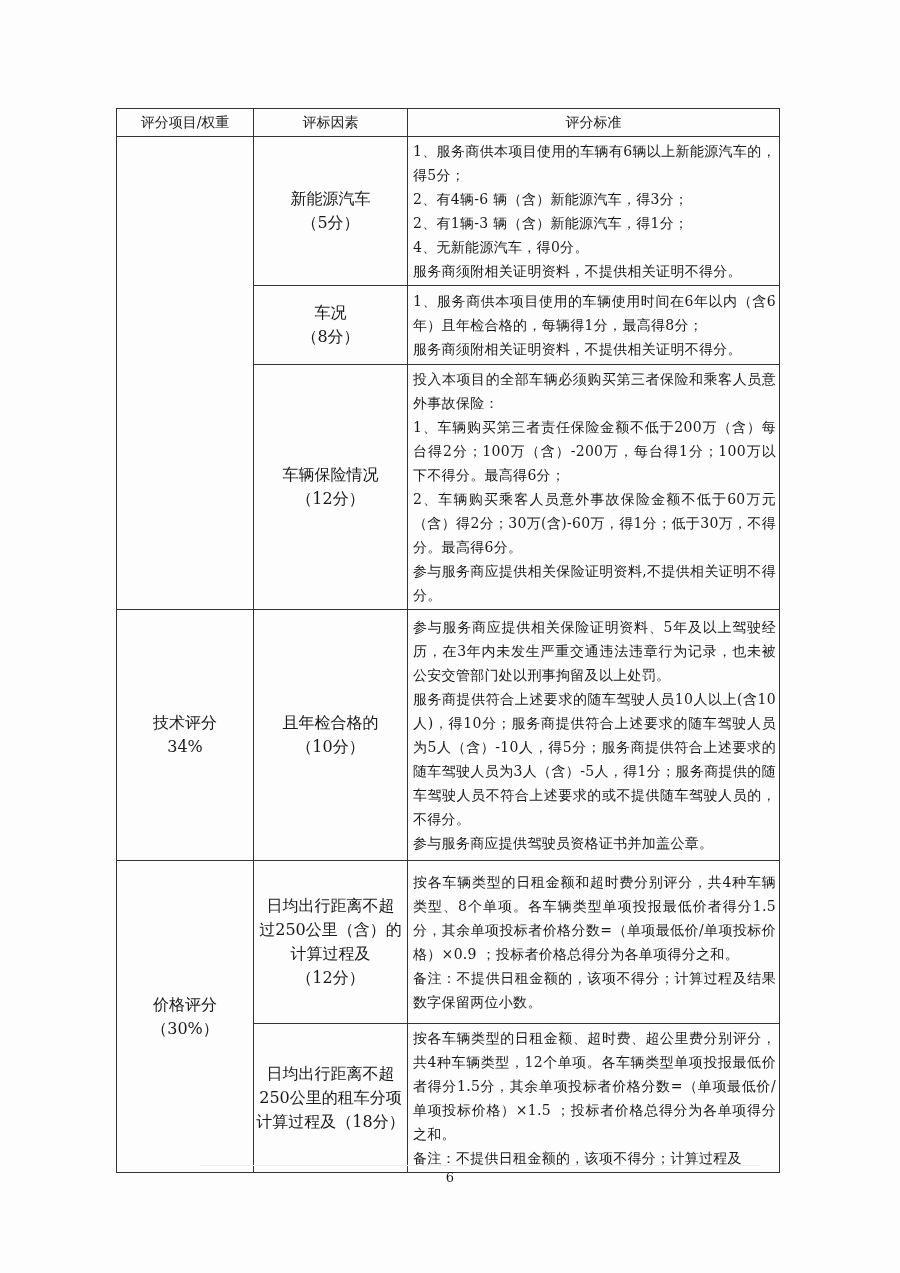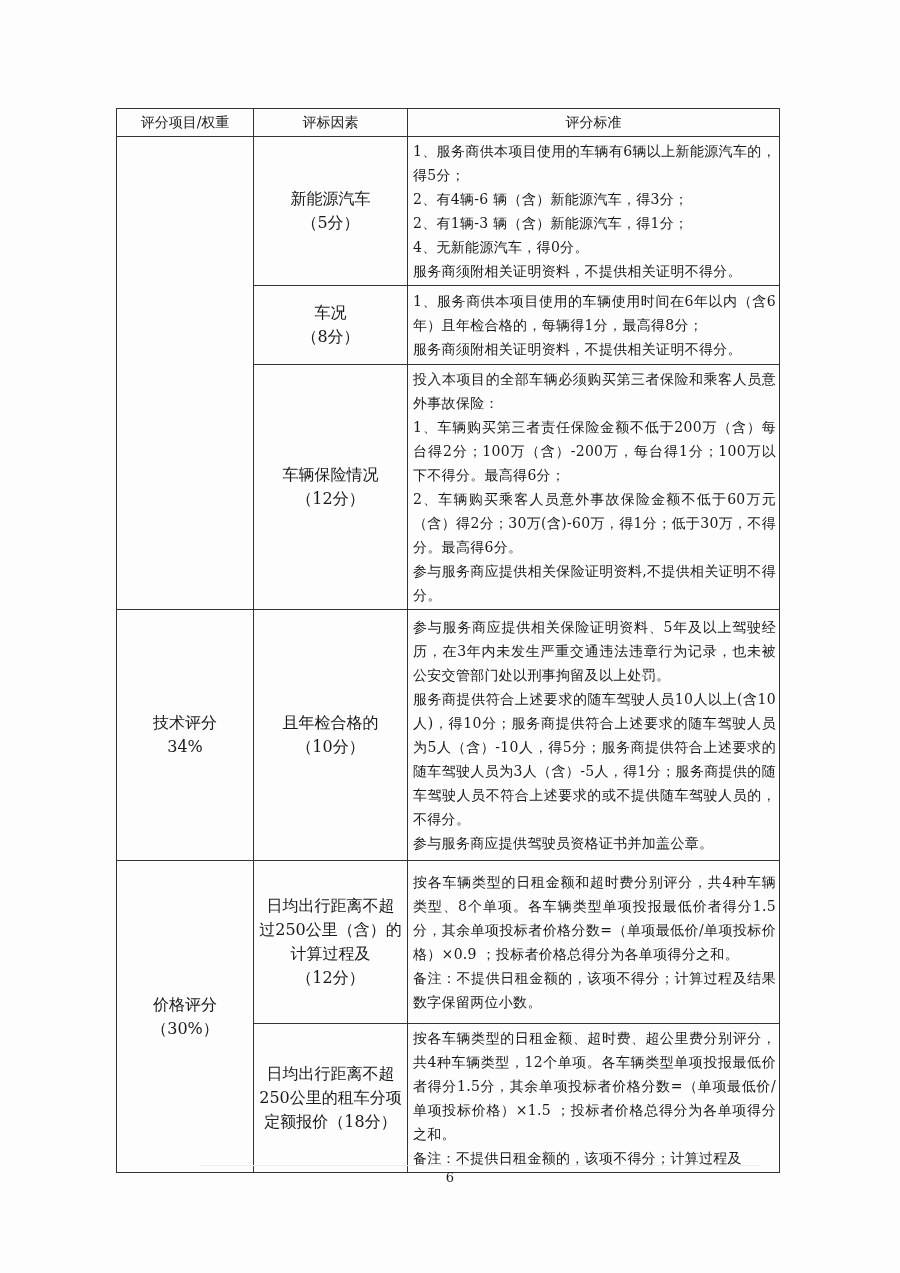--- a/index.html
+++ b/index.html
@@ -100,21 +100,21 @@
         </td>
         <td class="c3">
           <span class="line">按各车辆类型的日租金额和超时费分别评分，共4种车辆类型、8个单项。各车辆类型单项投报最低价者得分1.5分，其余单项投标者价格分数=（单项最低价/单项投标价格）×0.9 ；投标者价格总得分为各单项得分之和。</span>
           <span class="line">备注：不提供日租金额的，该项不得分；计算过程及结果数字保留两位小数。</span>
         </td>
       </tr>
       <tr style="height:143px">
         <td class="c2">
           <span class="line">日均出行距离不超</span>
           <span class="line">250公里的租车分项</span>
-          <span class="line">定额报价（18分）</span>
+          <span class="line">计算过程及（18分）</span>
         </td>
         <td class="c3">
           <span class="line">按各车辆类型的日租金额、超时费、超公里费分别评分，共4种车辆类型，12个单项。各车辆类型单项投报最低价者得分1.5分，其余单项投标者价格分数=（单项最低价/单项投标价格）×1.5 ；投标者价格总得分为各单项得分之和。</span>
           <span class="line">备注：不提供日租金额的，该项不得分；计算过程及</span>
         </td>
       </tr>
     </tbody>
   </table>
 
   <div class="foot-rule"></div>

